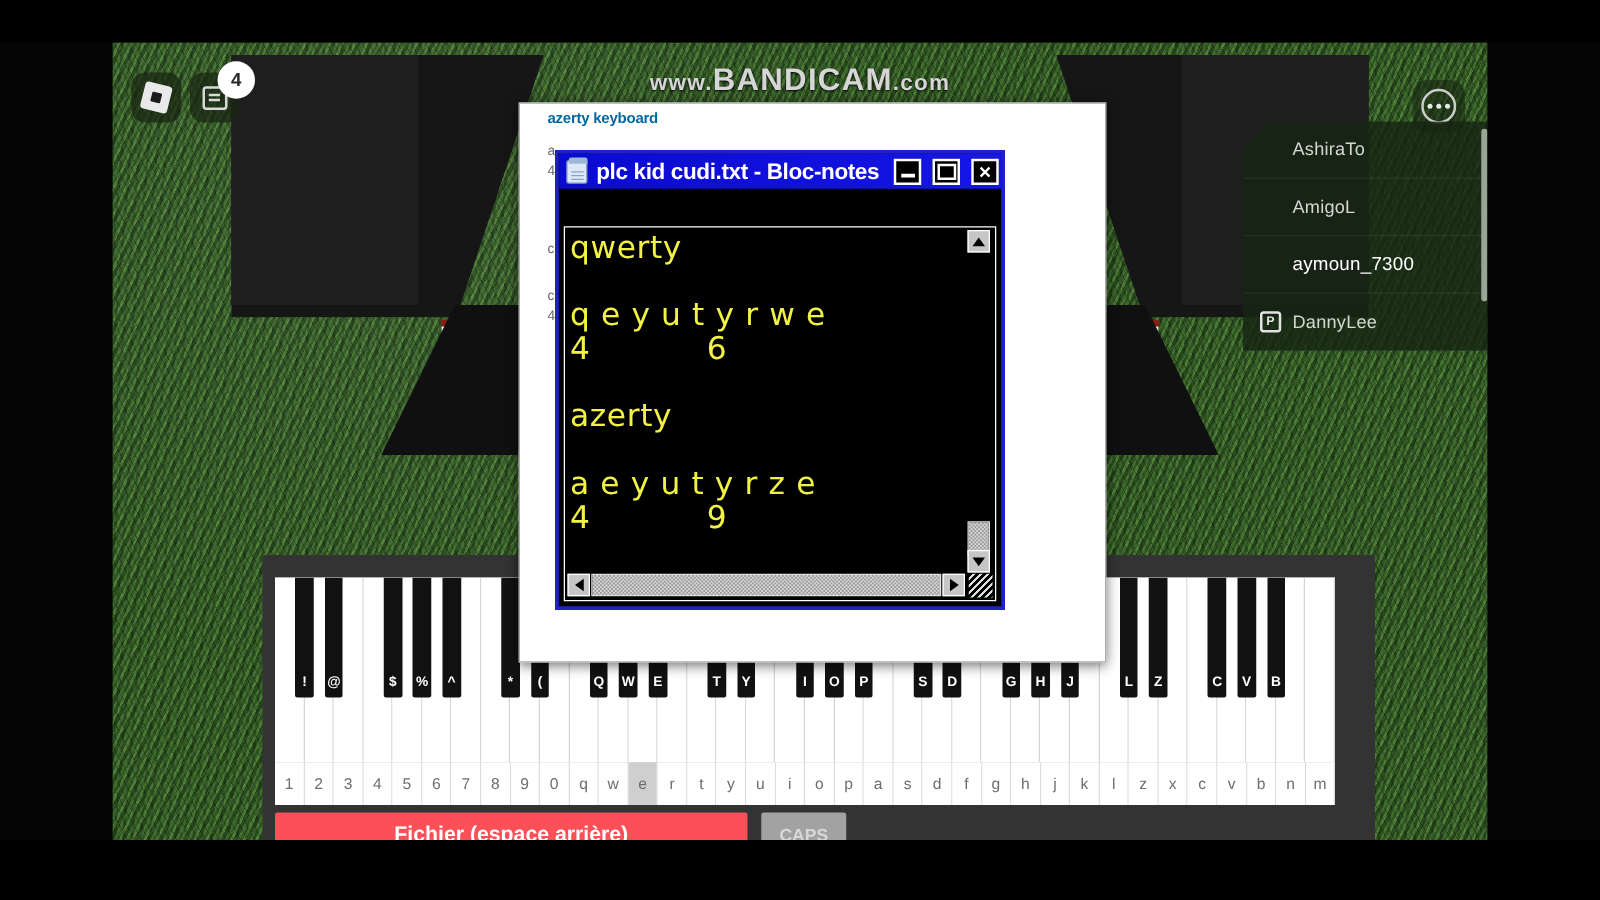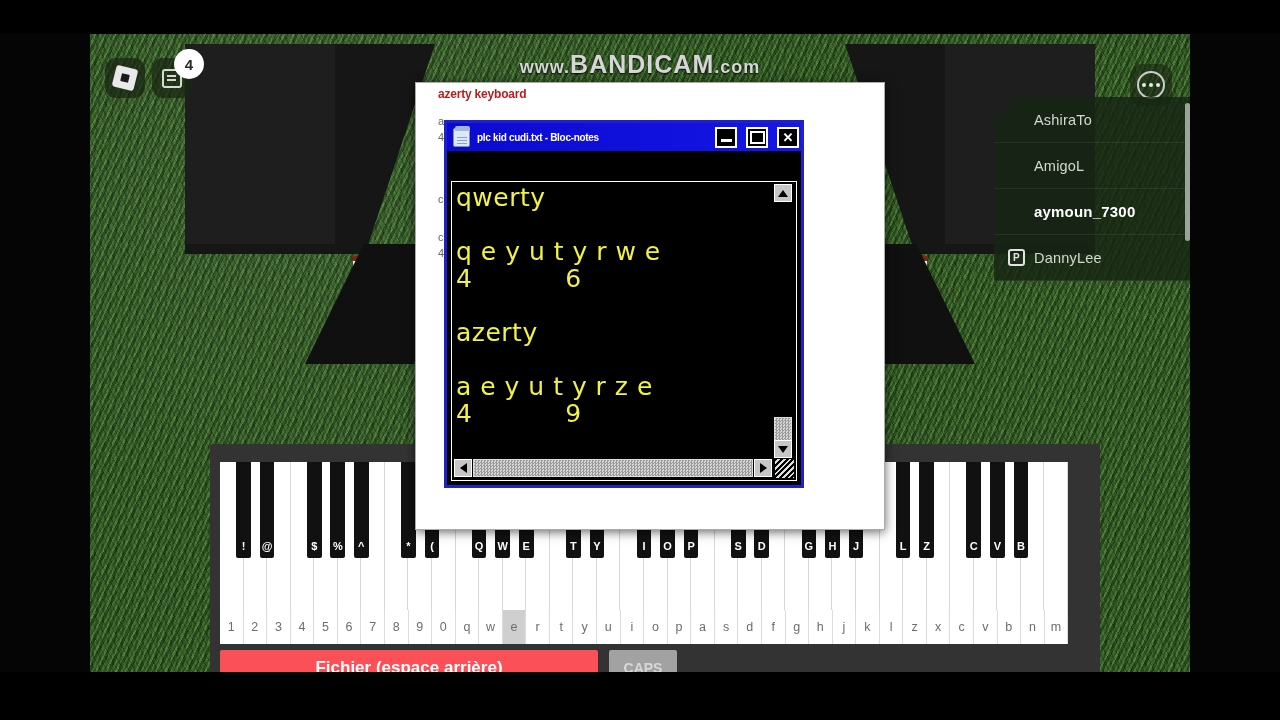--- a/index.html
+++ b/index.html
@@ -84,21 +84,21 @@
   #player-list {
     position:absolute; right:-4px; top:63px; width:200px; z-index:22;
     background:rgba(22,36,18,.82);
     clip-path:polygon(22px 0, 100% 0, 100% 100%, 0 100%, 0 22px);
   }
   .player-row {
     height:46px; display:flex; align-items:center; padding-left:40px;
     color:#d3d8d1; font-size:14.5px; border-bottom:1px solid rgba(255,255,255,.07);
     position:relative; letter-spacing:.2px;
   }
-  .player-row.highlight { color:#fff; font-weight:bold; font-size:15px; }
+  .player-row.highlight { color:#fff; font-weight:normal; font-size:15px; }
   .premium-ico {
     position:absolute; left:14px; top:14px; width:17px; height:17px;
     border:2px solid #e2e2e2; border-radius:3px; font-size:10px; color:#e2e2e2;
     display:flex; align-items:center; justify-content:center; font-weight:bold;
   }
   #pl-scroll { position:absolute; right:4px; top:6px; width:5px; height:138px;
                background:#9aa598; border-radius:3px; }
 
   
   #piano-panel {
@@ -128,41 +128,41 @@
   #btn-quit { width:378px; background:#fc5058; }
   #btn-caps { width:68px; background:#a2a2a2; color:#d8d8d8; font-size:14px; }
   #btn-sheets { flex:1; background:#5ed64a; }
 
   
   #bg-window {
     position:absolute; left:415px; top:82px; width:470px; height:448px;
     background:#fff; border:1px solid #aaa; z-index:30;
     box-shadow:0 2px 10px rgba(0,0,0,.6);
   }
-  #bg-title { position:absolute; left:22px; top:4px; font-size:12px; color:#b91c1c;
+  #bg-title { position:absolute; left:22px; top:4px; font-size:12px; color:#0369a1;
               font-weight:bold; letter-spacing:-.2px; }
   .bg-faint { position:absolute; left:22px; font-size:11px; color:#666; }
 
   
   #notepad {
     position:absolute; left:444px; top:120px; width:360px; height:368px;
     background:#000; border:3px solid #2020c8; z-index:40;
   }
   #np-title {
     height:28px; background:linear-gradient(90deg,#0a0ad0,#1616e6);
     display:flex; align-items:center; padding:0 2px 0 6px; gap:7px;
   }
   .np-ico { width:17px; height:19px; background:#dce8f7;
             border:1px solid #7a93b5; border-radius:2px; position:relative;
             flex:0 0 auto; }
   .np-ico::before { content:""; position:absolute; left:1px; top:-3px; width:15px;
             height:5px; background:#9fb8d8; border-radius:2px 2px 0 0; }
   .np-ico::after { content:""; position:absolute; left:3px; top:8px; width:10px;
             height:1px; background:#8aa3c2; box-shadow:0 3px 0 #8aa3c2, 0 6px 0 #8aa3c2; }
-  #np-title-text { color:#fff; font-size:10px; font-weight:bold; flex:1;
+  #np-title-text { color:#fff; font-size:18px; font-weight:bold; flex:1;
                    white-space:nowrap; letter-spacing:-.3px; }
   .np-ctrl { width:22px; height:21px; background:#000; border:2px solid #fff;
              margin-left:2px; display:flex; align-items:center; justify-content:center;
              color:#fff; font-size:13px; font-weight:bold; }
   .ctl-min::after { content:""; width:11px; height:3px; background:#fff; margin-top:7px; }
   .ctl-max::after { content:""; width:11px; height:9px; border:2px solid #fff; }
 
   #np-menu { height:26px; background:#000; display:flex; align-items:center;
              padding-left:8px; gap:21px; }
   #np-menu span { color:#fff; font-size:13.5px; }

